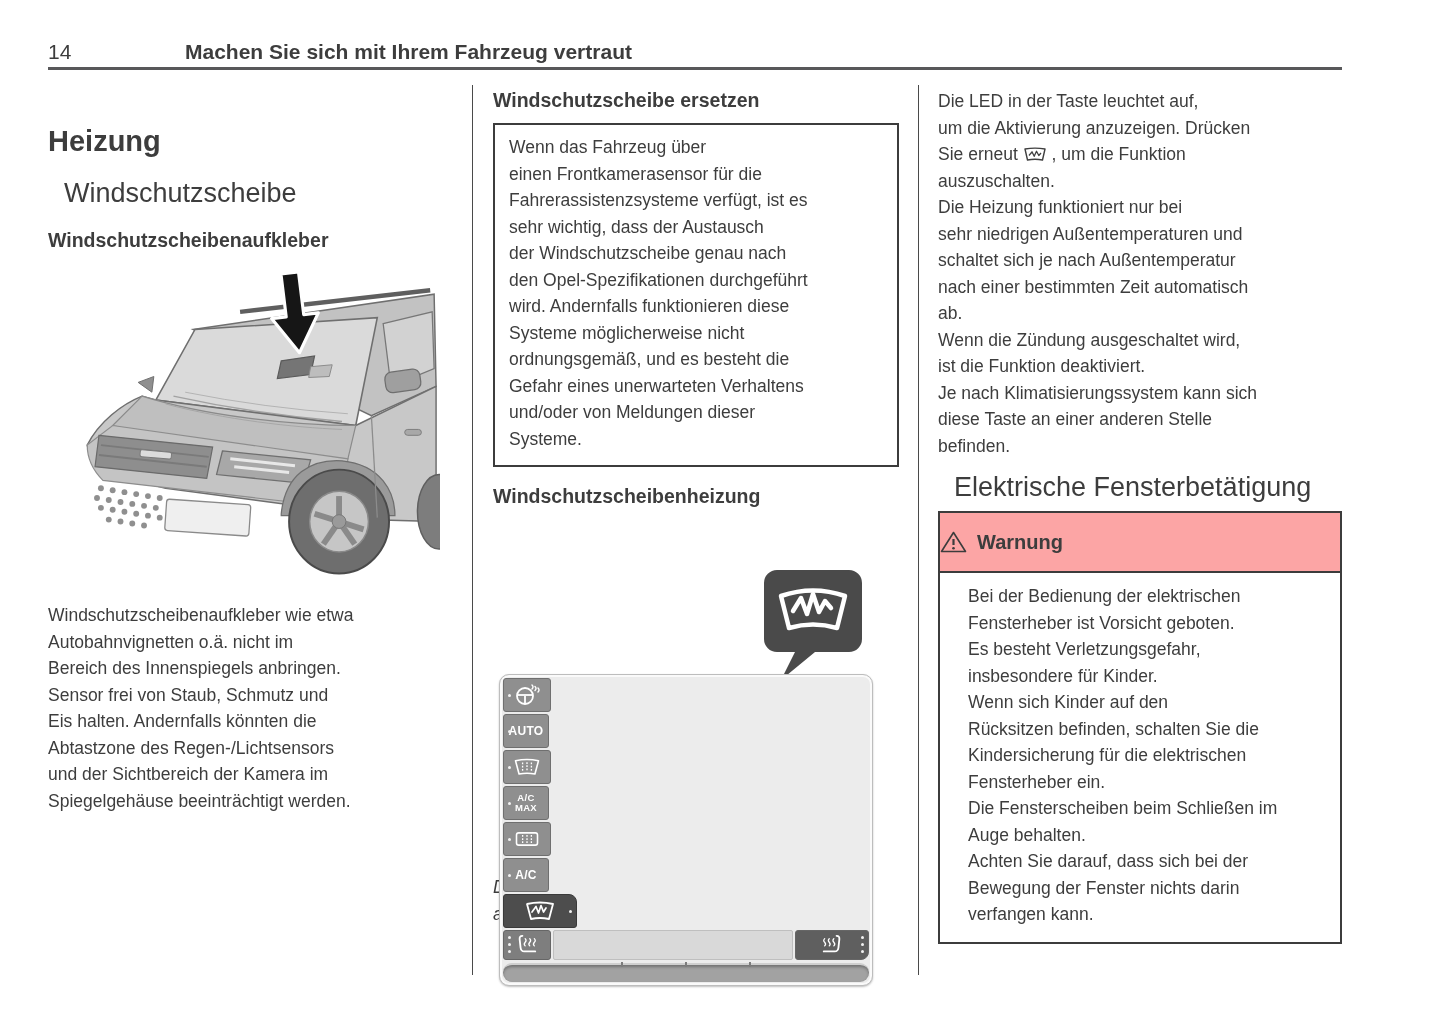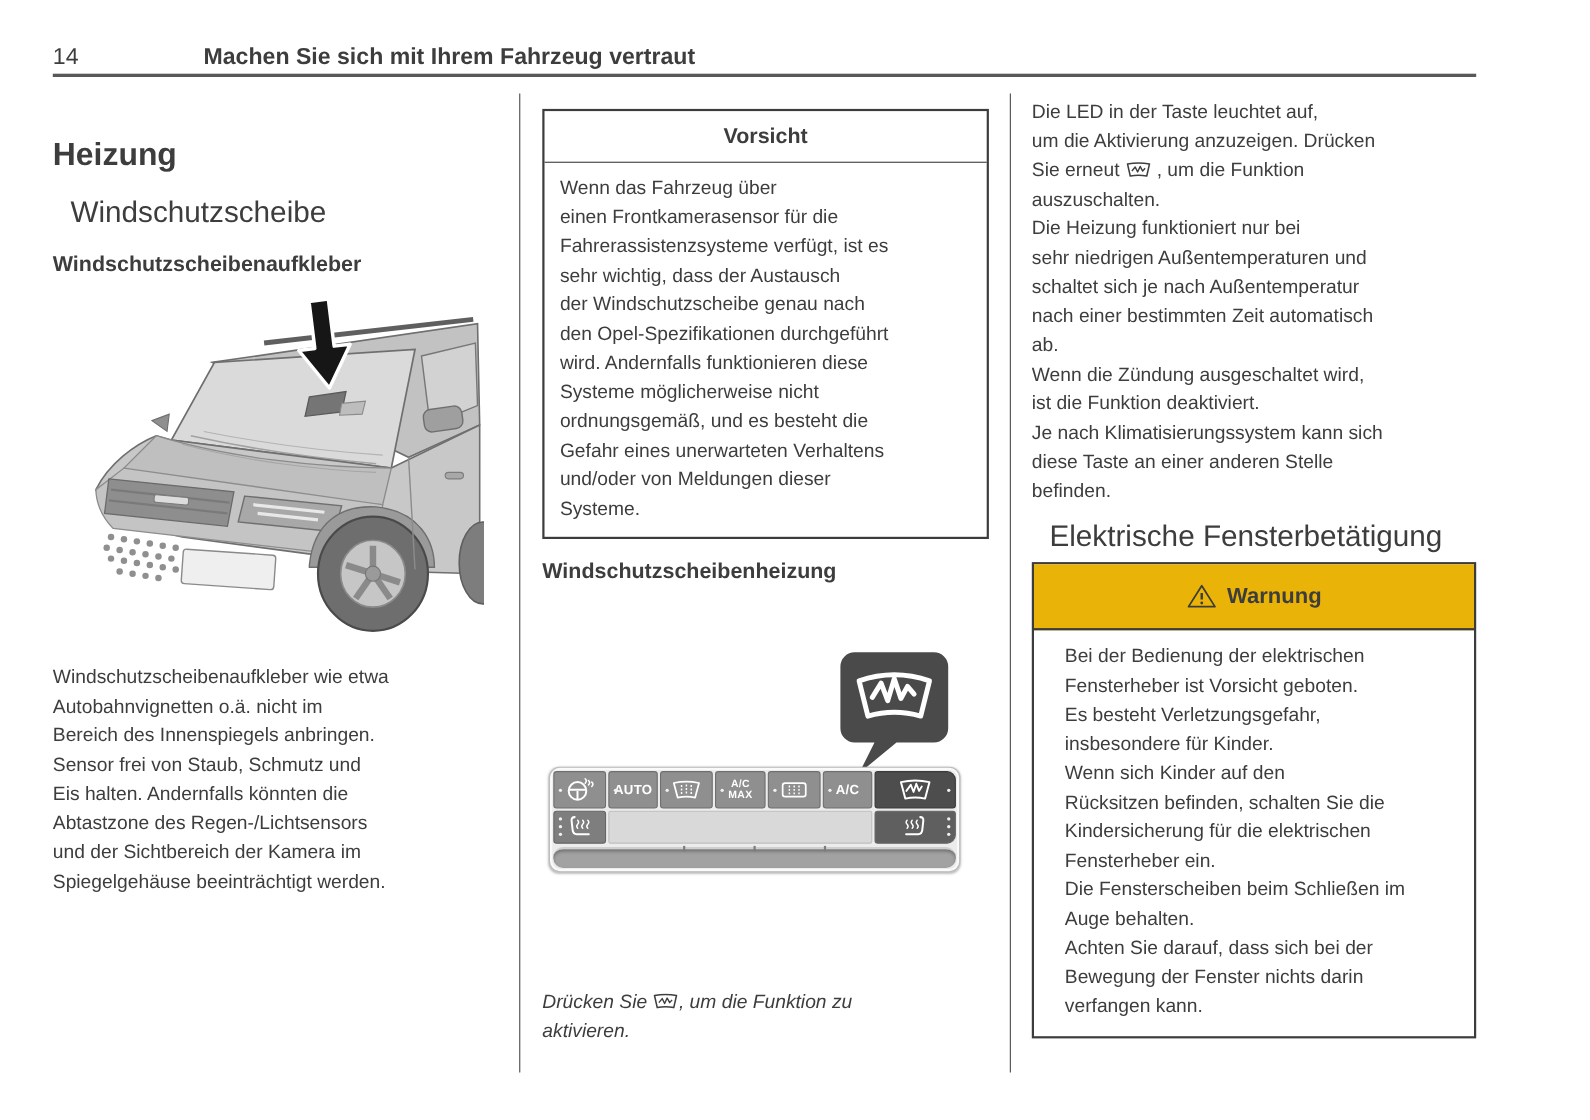--- a/index.html
+++ b/index.html
@@ -31,21 +31,21 @@
   .caution-box { margin-top:11px; border:2px solid #3c3c3c; background:#fff; }
   .caution-title { text-align:center; font-size:19.5px; font-weight:bold; padding:12px 0 11px; border-bottom:1.5px solid #3c3c3c; }
   .boxbody { padding:9px 14px 13px; }
   .heating-h { margin-top:17px; }
   
   .panel-figure { position:relative; margin:40px 0 0 0; width:392px; height:230px; }
   .callout { position:absolute; left:268px; top:20px; }
   .panel { position:absolute; left:6px; top:126px; width:374px; box-sizing:border-box;
            background:#ececec; border:1.5px solid #bdbdbd; border-radius:10px; padding:3px;
            box-shadow:inset 0 0 0 2px #fafafa, 0 1px 2px rgba(0,0,0,.25); }
-  .prow { display:flex; gap:2px; }
+  .prow { display:flex; gap:2px;flex-direction:column; }
   .pbtn { position:relative; height:34px; background:#8f8f8f; border:1px solid #6f6f6f; border-radius:3px;
           display:flex; align-items:center; justify-content:center; color:#fff; box-sizing:border-box; }
   .pbtn .led { position:absolute; left:4px; top:50%; margin-top:-1.5px; width:3px; height:3px; border-radius:50%; background:#f2f2f2; }
   .pbtn.active { background:#4d4d4d; border-color:#3a3a3a; border-radius:3px 8px 3px 3px; }
   .pbtn.active .led { left:auto; right:4px; }
   .ptext { font-size:12px; font-weight:bold; letter-spacing:.3px; }
   .ptext.two { font-size:9.5px; line-height:10px; white-space:pre-line; text-align:center; }
   .w48{width:48px;} .w46{width:46px;} .w74{width:74px;}
   .prow2 { margin-top:2px; display:flex; gap:2px; }
   .seatbtn { position:relative; height:30px; background:#7e7e7e; border:1px solid #666; border-radius:3px;
@@ -56,22 +56,22 @@
   .dots.left { left:4px; } .dots.right { right:4px; }
   .display { flex:1; background:#d9d9d9; border:1px solid #bfbfbf; border-radius:2px; }
   .tray { position:relative; margin-top:3px; height:17px; background:#a2a2a2; border-radius:9px;
           border-top:2px solid #cfcfcf; box-shadow:inset 0 2px 3px rgba(0,0,0,.3); }
   .tick { position:absolute; top:-3px; width:1.5px; height:5px; background:#7c7c7c; }
   .press { margin-top:96px;font-style:italic; }
   .inline-icon { vertical-align:-2px; }
   
   .power-h { margin-top:13px; }
   .warning-box { margin-top:9px; border:2px solid #3c3c3c; background:#fff; }
-  .warning-header { background:#eab308; border-bottom:2px solid #3c3c3c; height:58px;
-                    display:flex; align-items:center; justify-content:center; gap:10px;
+  .warning-header { background:#fca5a5; border-bottom:2px solid #3c3c3c; height:58px;
+                    display:flex; align-items:center; justify-content:flex-start; gap:10px;
                     font-size:20px; font-weight:bold; }
   .warn-body { padding:10px 28px 14px; }
 </style>
 </head>
 <body>
 
 <span class="page-num">14</span>
 <h1 class="chapter">Machen Sie sich mit Ihrem Fahrzeug vertraut</h1>
 <div class="rule"></div>
 
@@ -173,23 +173,23 @@
 Autobahnvignetten o.ä. nicht im
 Bereich des Innenspiegels anbringen.
 Sensor frei von Staub, Schmutz und
 Eis halten. Andernfalls könnten die
 Abtastzone des Regen-/Lichtsensors
 und der Sichtbereich der Kamera im
 Spiegelgehäuse beeinträchtigt werden.</p>
 </section>
 
 <section class="col col2">
+  <h4 class="h3 first">Windschutzscheibe ersetzen</h4>
 
   <div class="caution-box">
-    <div class="caution-title">Vorsicht</div>
     <p class="body boxbody">Wenn das Fahrzeug über
 einen Frontkamerasensor für die
 Fahrerassistenzsysteme verfügt, ist es
 sehr wichtig, dass der Austausch
 der Windschutzscheibe genau nach
 den Opel-Spezifikationen durchgeführt
 wird. Andernfalls funktionieren diese
 Systeme möglicherweise nicht
 ordnungsgemäß, und es besteht die
 Gefahr eines unerwarteten Verhaltens

